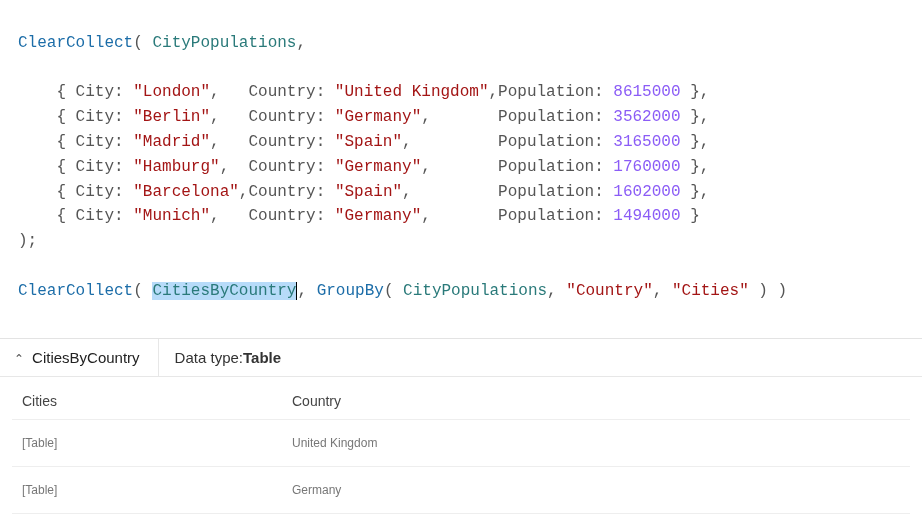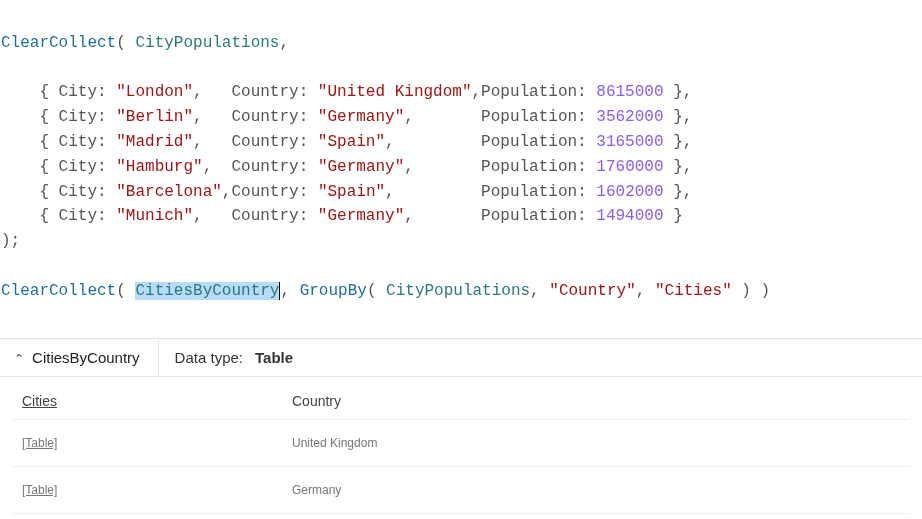--- a/index.html
+++ b/index.html
@@ -6,21 +6,21 @@
     body {
       font-family: "Segoe UI", "Consolas", monospace;
       font-size: 15px;
       background: #ffffff;
       width: 922px;
       height: 519px;
       overflow: hidden;
       color: #333;
     }
     .code-area {
-      padding: 6px 10px 10px 1px;
+      padding: 6px 10px 10px 18px;
       font-family: Consolas, "Courier New", monospace;
       font-size: 16px;
       line-height: 1.55;
       white-space: pre;
       border-bottom: 1px solid #e3e3e3;
     }
     .code-line { display: block; }
     .fn { color: #1c6da8; }
     .ident { color: #2a7a7a; }
     .prop { color: #555; }
@@ -57,38 +57,38 @@
       font-size: 12px;
       color: #555;
     }
     .results-header .right {
       display: flex;
       align-items: center;
       padding: 10px 16px;
       color: #333;
     }
     .dtype-label { font-weight: 400; color: #333; }
-    .dtype-val { font-weight: 700; margin-left: 12px; }
+    .dtype-val { font-weight: 700; margin-left: 0; }
     .table {
       padding: 4px 12px 0 12px;
     }
     .trow {
       display: flex;
       border-bottom: 1px solid #eee;
     }
     .thead .cell {
       color: #444;
       font-size: 14px;
       padding: 12px 10px 10px 10px;
     }
     .cell {
       padding: 16px 10px;
       font-size: 12px;
     }
-    .c1 { width: 270px; text-decoration: underline; }
+    .c1 { width: 270px; }
     .c2 { flex: 1; }
     .muted { color: #777; }
   </style>
 </head>
 <body>
 
 <div class="code-area">
 <span class="code-line"><span class="fn">ClearCollect</span><span class="punct">( </span><span class="ident">CityPopulations</span><span class="punct">,</span></span>
 <span id="rows-container"><span class="code-line">    <span class="brace">{ </span><span class="prop">City</span><span class="punct">: </span><span class="str">"London"</span><span class="punct">,   </span><span class="prop">Country</span><span class="punct">: </span><span class="str">"United Kingdom"</span><span class="punct">,</span><span class="prop">Population</span><span class="punct">: </span><span class="num">8615000</span><span class="brace"> }</span><span class="punct">,</span></span><span class="code-line">    <span class="brace">{ </span><span class="prop">City</span><span class="punct">: </span><span class="str">"Berlin"</span><span class="punct">,   </span><span class="prop">Country</span><span class="punct">: </span><span class="str">"Germany"</span><span class="punct">,       </span><span class="prop">Population</span><span class="punct">: </span><span class="num">3562000</span><span class="brace"> }</span><span class="punct">,</span></span><span class="code-line">    <span class="brace">{ </span><span class="prop">City</span><span class="punct">: </span><span class="str">"Madrid"</span><span class="punct">,   </span><span class="prop">Country</span><span class="punct">: </span><span class="str">"Spain"</span><span class="punct">,         </span><span class="prop">Population</span><span class="punct">: </span><span class="num">3165000</span><span class="brace"> }</span><span class="punct">,</span></span><span class="code-line">    <span class="brace">{ </span><span class="prop">City</span><span class="punct">: </span><span class="str">"Hamburg"</span><span class="punct">,  </span><span class="prop">Country</span><span class="punct">: </span><span class="str">"Germany"</span><span class="punct">,       </span><span class="prop">Population</span><span class="punct">: </span><span class="num">1760000</span><span class="brace"> }</span><span class="punct">,</span></span><span class="code-line">    <span class="brace">{ </span><span class="prop">City</span><span class="punct">: </span><span class="str">"Barcelona"</span><span class="punct">,</span><span class="prop">Country</span><span class="punct">: </span><span class="str">"Spain"</span><span class="punct">,         </span><span class="prop">Population</span><span class="punct">: </span><span class="num">1602000</span><span class="brace"> }</span><span class="punct">,</span></span><span class="code-line">    <span class="brace">{ </span><span class="prop">City</span><span class="punct">: </span><span class="str">"Munich"</span><span class="punct">,   </span><span class="prop">Country</span><span class="punct">: </span><span class="str">"Germany"</span><span class="punct">,       </span><span class="prop">Population</span><span class="punct">: </span><span class="num">1494000</span><span class="brace"> }</span><span class="punct"></span></span></span><span class="code-line"><span class="punct">);</span></span>
 <span class="code-line"><span class="fn">ClearCollect</span><span class="punct">( </span><span class="ident hl">CitiesByCountry</span><span class="punct">, </span><span class="fn">GroupBy</span><span class="punct">( </span><span class="ident">CityPopulations</span><span class="punct">, </span><span class="str">"Country"</span><span class="punct">, </span><span class="str">"Cities"</span><span class="punct"> ) )</span></span>

